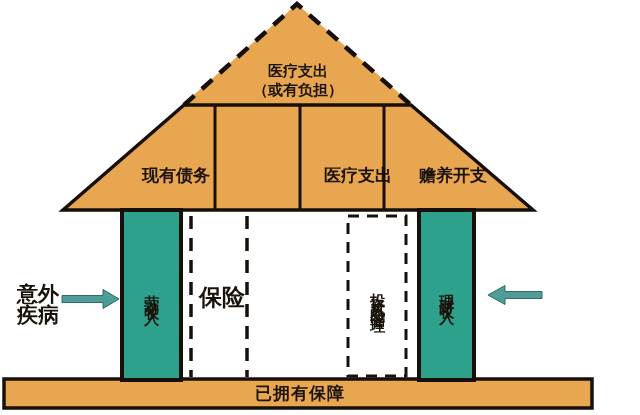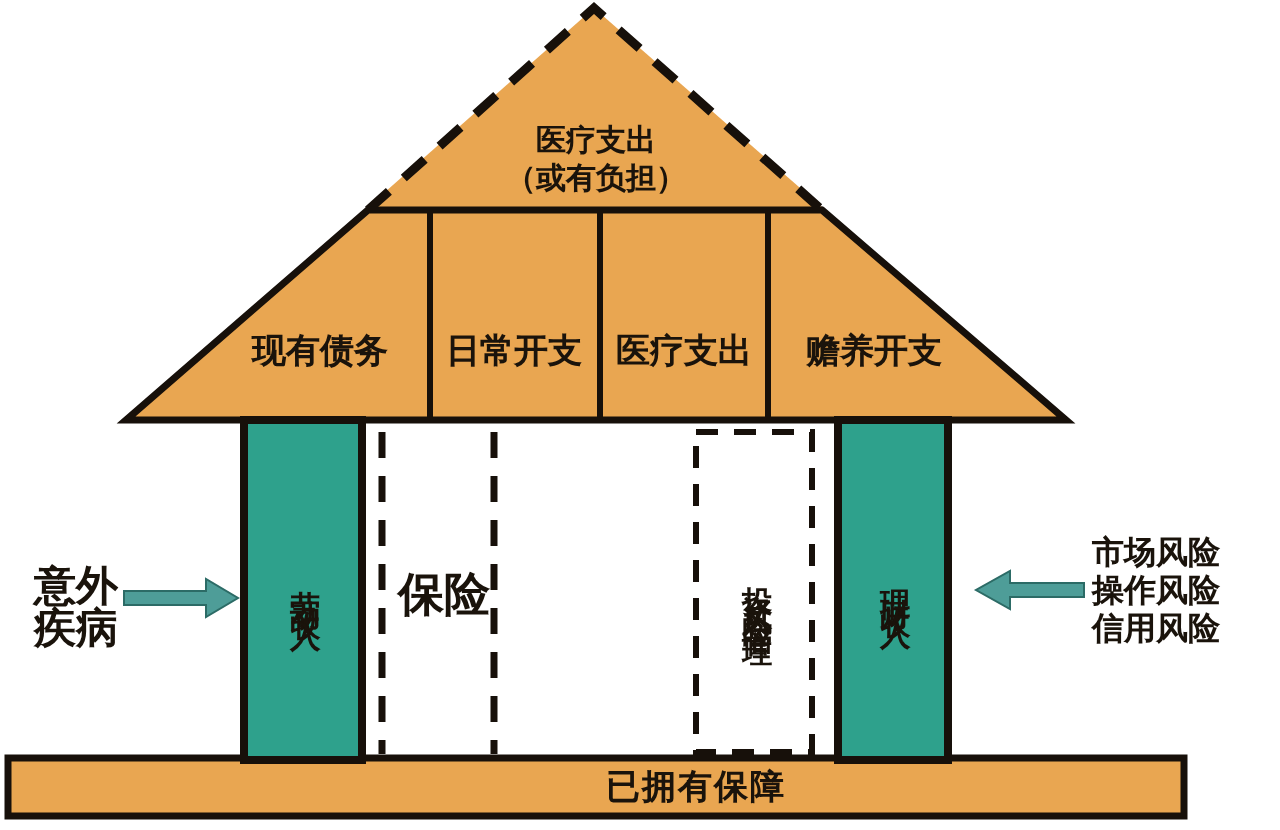--- a/index.html
+++ b/index.html
@@ -10,21 +10,21 @@
   .stage{
     position:relative; width:640px; height:415px; overflow:hidden;
     background:var(--bg);
     font-family:"Liberation Sans","DejaVu Sans",sans-serif;
     color:var(--text); font-weight:bold;
   }
   .stage svg{position:absolute;left:0;top:0;}
   .lbl{position:absolute; transform:translate(-50%,-50%); white-space:nowrap;
        text-align:center; line-height:1.15;}
   .attic{font-size:15px; line-height:19px;}
-  .sect{font-size:17px;}
+  .sect{font-size:17px;margin-left:16px;}
   .ins{font-size:23px;}
   .base{font-size:17px; letter-spacing:1px;}
   .vtext{writing-mode:vertical-rl; text-orientation:upright;
          font-size:15px; letter-spacing:5px;}
   .ann-left{font-size:21px; line-height:21px;}
   .ann-right{font-size:16px; line-height:19px; text-align:left; transform:translate(0,-50%);}
 </style>
 </head>
 <body>
 
@@ -56,37 +56,31 @@
 
     <polygon points="542,291.5 505,291.5 505,285.5 488,295 505,304.5 505,298.5 542,298.5" style="fill:var(--arrow);stroke:#2C6B66" stroke-width="1"></polygon>
   </svg>
 
   <div class="lbl attic" style="left:298px;top:80px;">
     <div>医疗支出</div>
     <div>（或有负担）</div>
   </div>
 
   <div class="lbl sect" style="left:160px;top:176px;">现有债务</div>
-  <div class="lbl sect" style="left:257px;top:176px;">日常开支</div>
   <div class="lbl sect" style="left:342px;top:176px;">医疗支出</div>
   <div class="lbl sect" style="left:437px;top:176px;">赡养开支</div>
 
   <div class="lbl vtext" style="left:152px;top:293px;">劳动收入</div>
   <div class="lbl vtext" style="left:447px;top:292px;">理财收入</div>
 
   <div class="lbl ins" style="left:222px;top:297px;">保险</div>
 
   <div class="lbl vtext" style="left:378px;top:296px;">投资风险管理</div>
 
-  <div class="lbl base" style="left:300px;top:394px;margin-left:48px;">已拥有保障</div>
+  <div class="lbl base" style="left:300px;top:394px;">已拥有保障</div>
 
   <div class="lbl ann-left" style="left:38px;top:304px;">
     <div>意外</div>
     <div>疾病</div>
   </div>
 
-  <div class="lbl ann-right" style="left:546px;top:296px;">
-    <div>市场风险</div>
-    <div>操作风险</div>
-    <div>信用风险</div>
-  </div>
 
 </div>
 
 </body></html>

